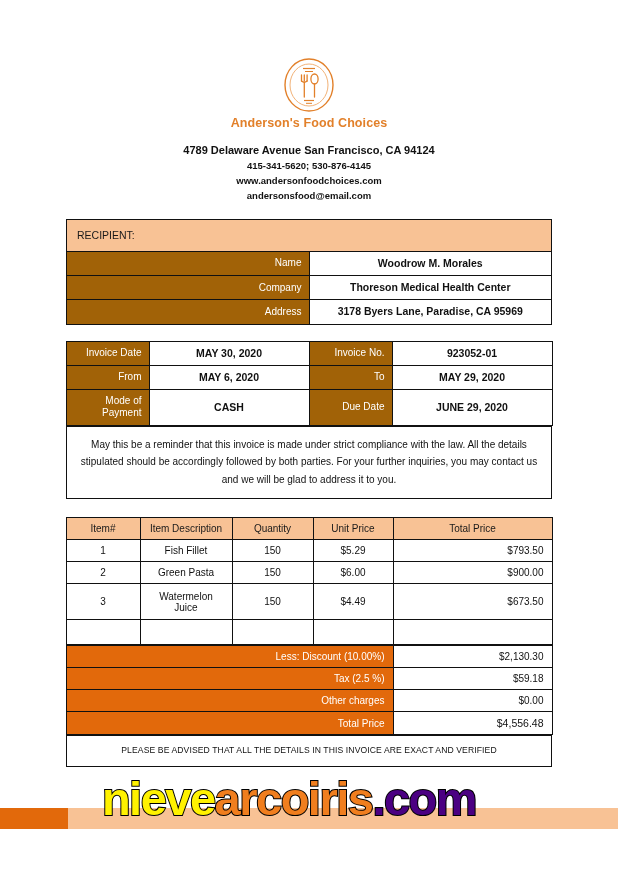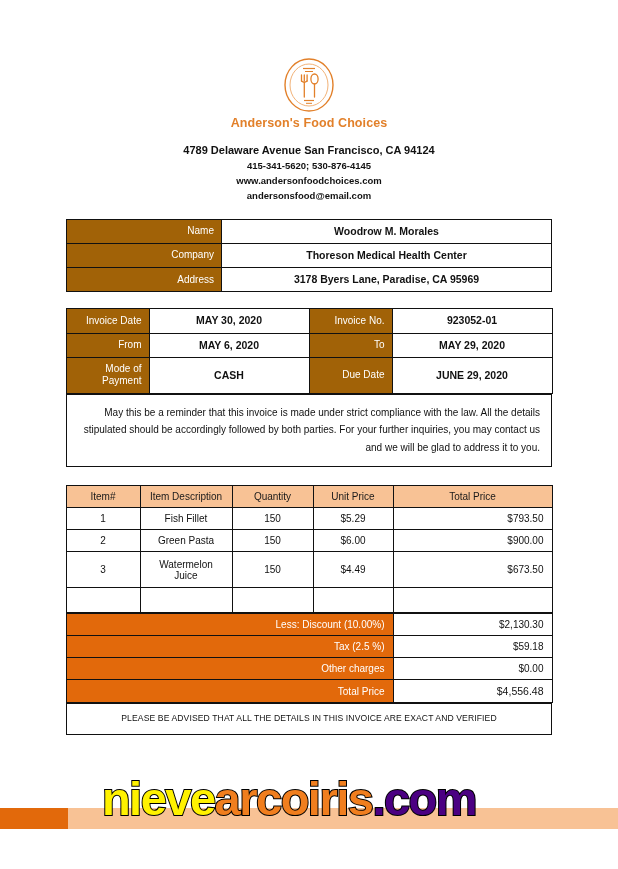--- a/index.html
+++ b/index.html
@@ -84,21 +84,21 @@
     font-weight: normal;
     color: #1a1a1a;
   }
 
   
   .notice .cell {
     padding: 9px 11px 10px 11px;
     font-size: 10px;
     line-height: 1.75;
     color: #111111;
-    text-align: right;
+    text-align: center;
   }
 
   
   .items th, .items td {
     border: 1px solid #111111;
   }
   .items .hd {
     background: #F8C295;
     text-align: center;
     font-size: 10px;
@@ -226,20 +226,25 @@
     <div class="brand-line">4789 Delaware Avenue San Francisco, CA 94124</div>
     <div class="brand-line sm">415-341-5620; 530-876-4145</div>
     <div class="brand-line sm">www.andersonfoodchoices.com</div>
     <div class="brand-line sm">andersonsfood@email.com</div>
   </div>
 
   <div class="gap-18"></div>
 
   <table class="tbl">
     <tbody>
+      <tr class="recipient-head">
+        <td colspan="2" class="peach">
+          <div class="cell">RECIPIENT:</div>
+        </td>
+      </tr>
       <tr>
         <td class="orange" style="width:154px">
           <div class="cell lbl-right">Name</div>
         </td>
         <td>
           <div class="cell val-ctr">Woodrow M. Morales</div>
         </td>
       </tr>
       <tr>
         <td class="orange">

